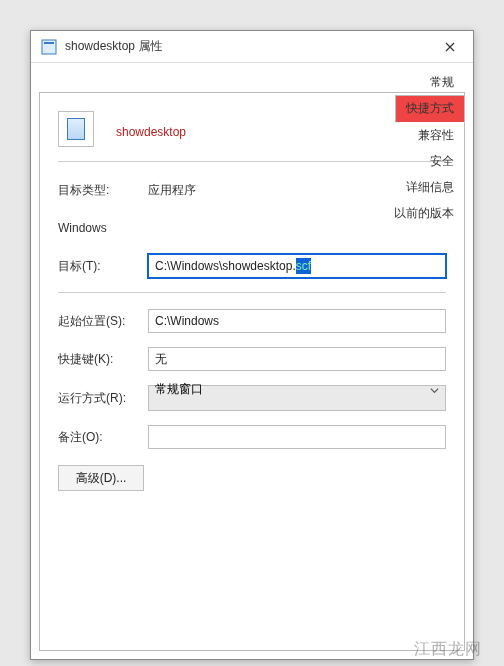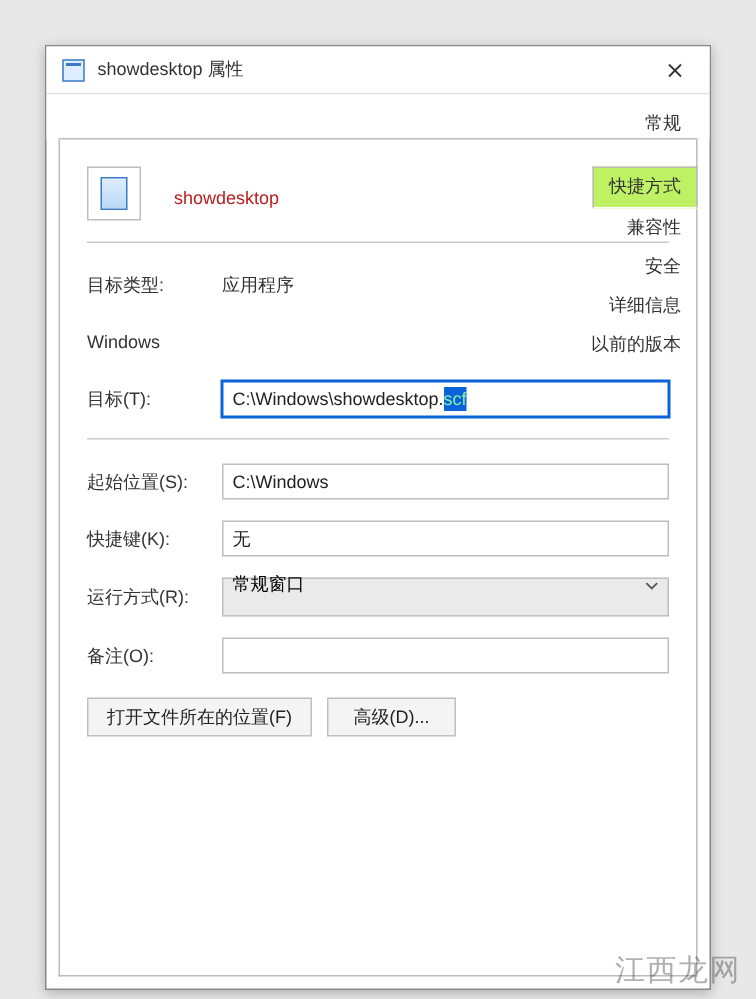--- a/index.html
+++ b/index.html
@@ -74,25 +74,24 @@
       padding: 4px 10px 5px 10px;
       font-size: 12px;
       color: #333;
       cursor: pointer;
       position: relative;
       border:1px solid transparent;
       border-bottom:none;
       margin-bottom:-1px;
     }
     .tab.active {
-      background: #bef264;
+      background: #ef4444;
       border: 1px solid #bbb;
       border-bottom: 1px solid #fff;
       z-index:2;
-      margin-top:16px;
     }
     .panel {
       flex: 1;
       margin: 0 8px 8px 8px;
       border: 1px solid #bbb;
       border-top: none;
       background: #fff;
       padding: 18px 18px 14px 18px;
       overflow: hidden;
     }
@@ -189,23 +188,23 @@
       font-size: 12px;
       color: #222;
       display: flex;
       align-items: center;
       justify-content: center;
       cursor: pointer;
       min-width: 96px;
     }
     .watermark {
       position: absolute;
-      right: 10px;
+      right: 22px;
       bottom: 6px;
-      font-size: 20px;
+      font-size: 16px;
       color: rgba(80,80,80,0.45);
       font-family: "Microsoft YaHei", sans-serif;
       letter-spacing: 1px;
       pointer-events: none;
     }
   </style>
 </head>
 <body>
 
 <div class="dialog">
@@ -291,20 +290,19 @@
     </div>
 
     <div class="row">
       <div class="label">备注(O):</div>
       <div class="textfield">
         <span></span>
       </div>
     </div>
 
     <div class="btnrow">
-      <div class="btn" style="min-width:150px">打开文件所在的位置(F)</div>
       <div class="btn" style="min-width:86px">高级(D)...</div>
     </div>
 
   </div>
 </div>
 
 <div class="watermark">江西龙网</div>
 
 </body></html>

